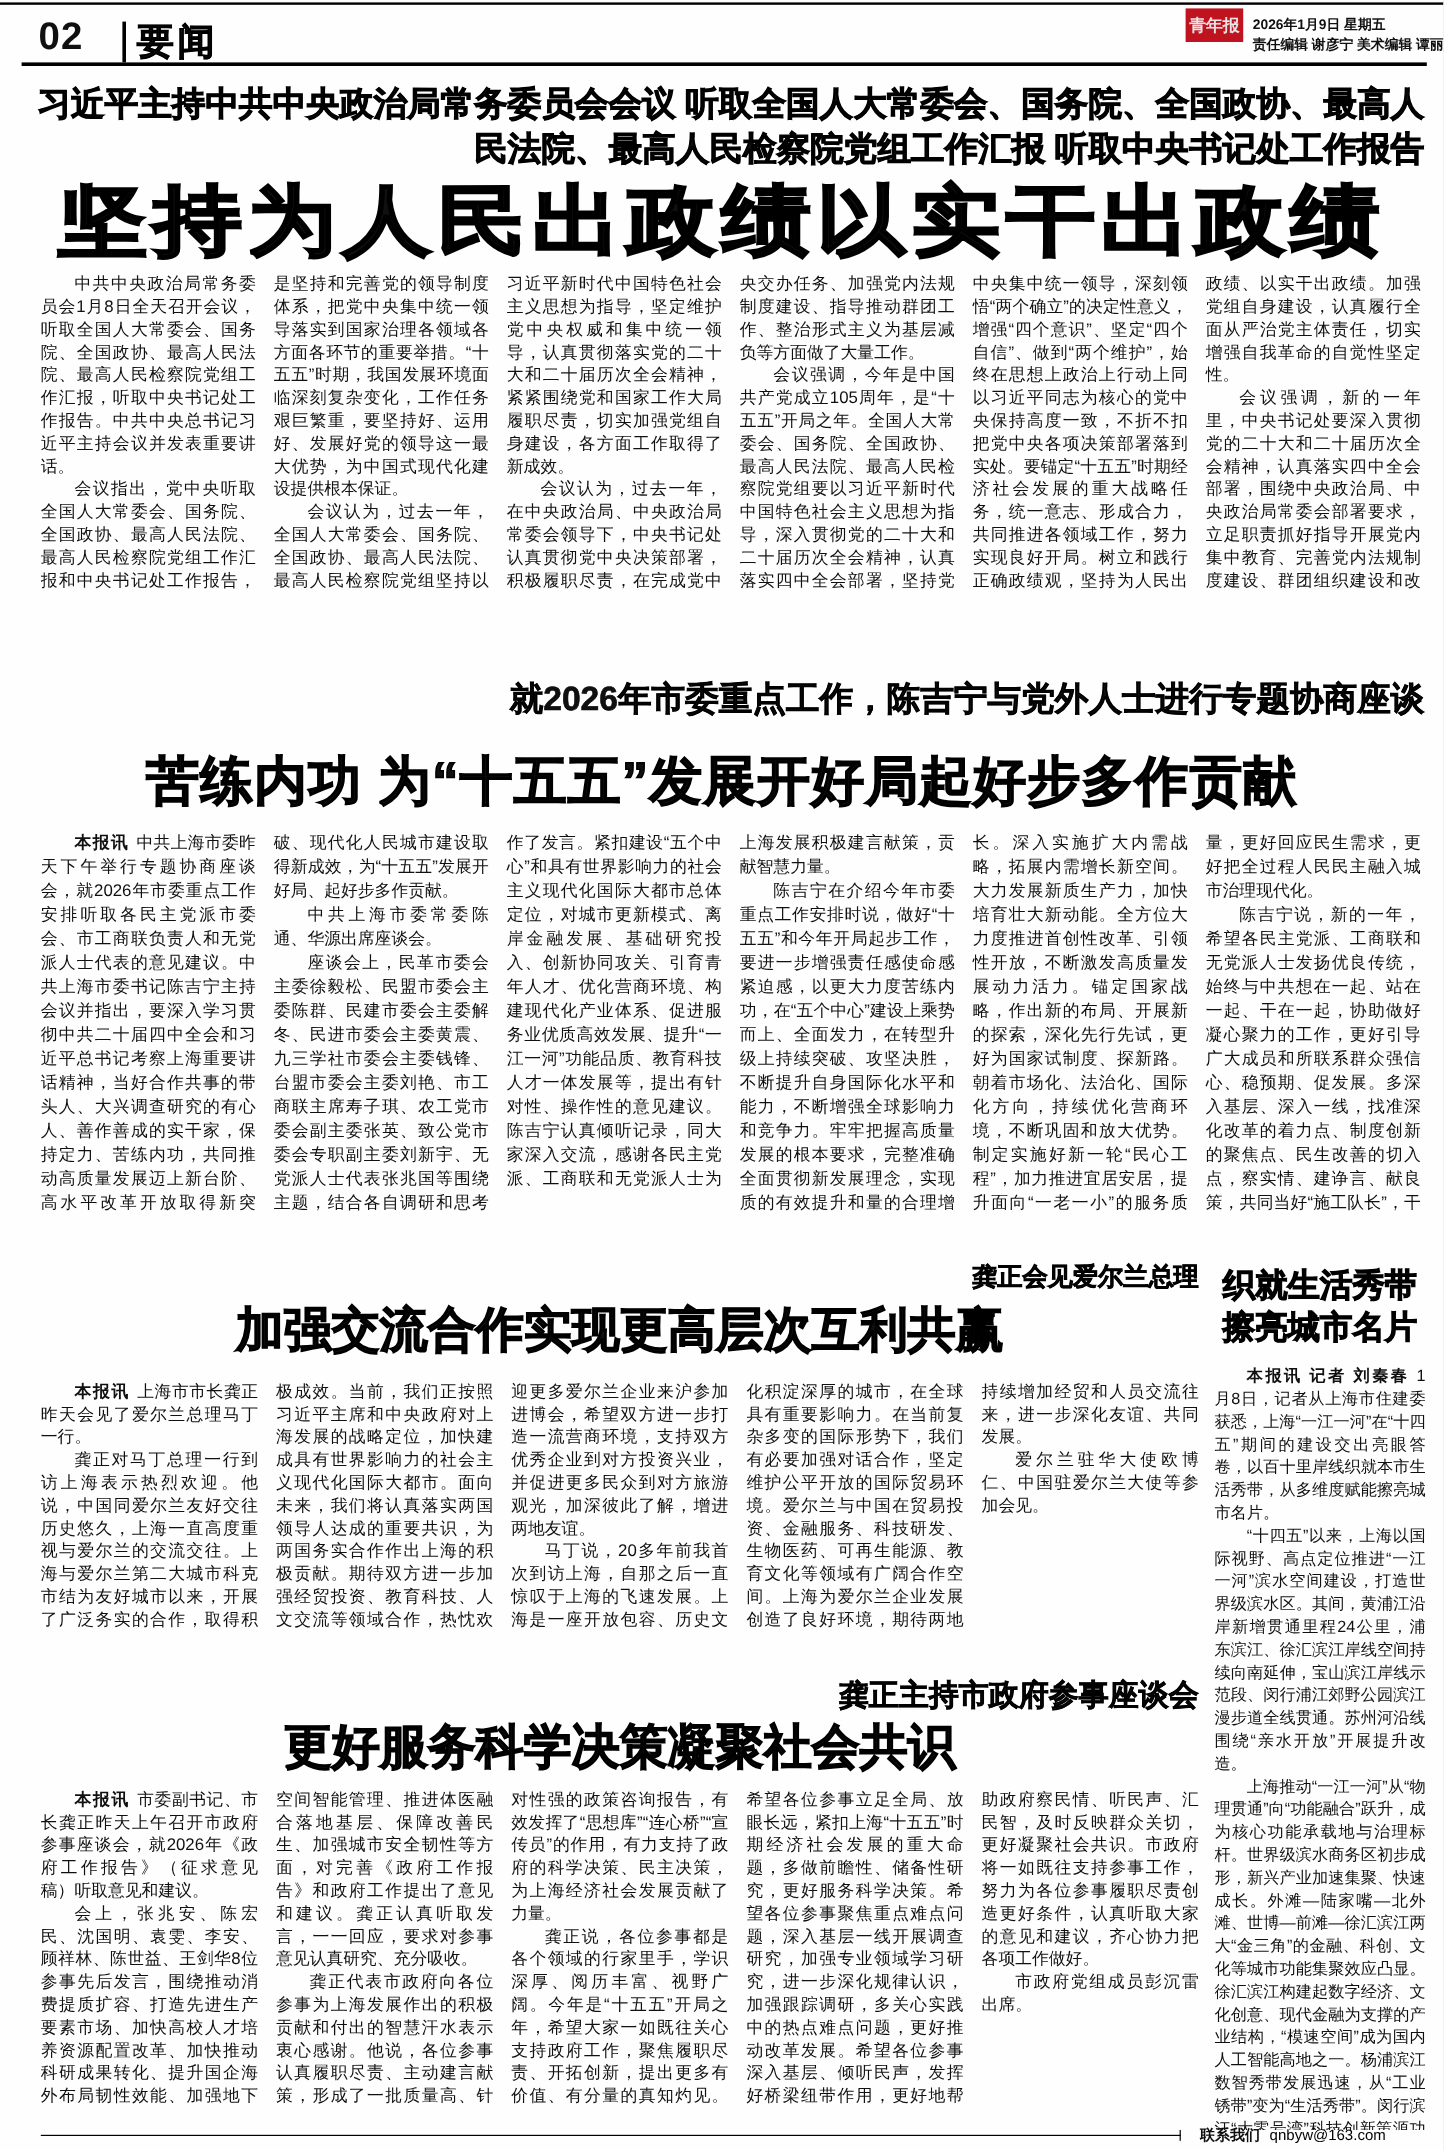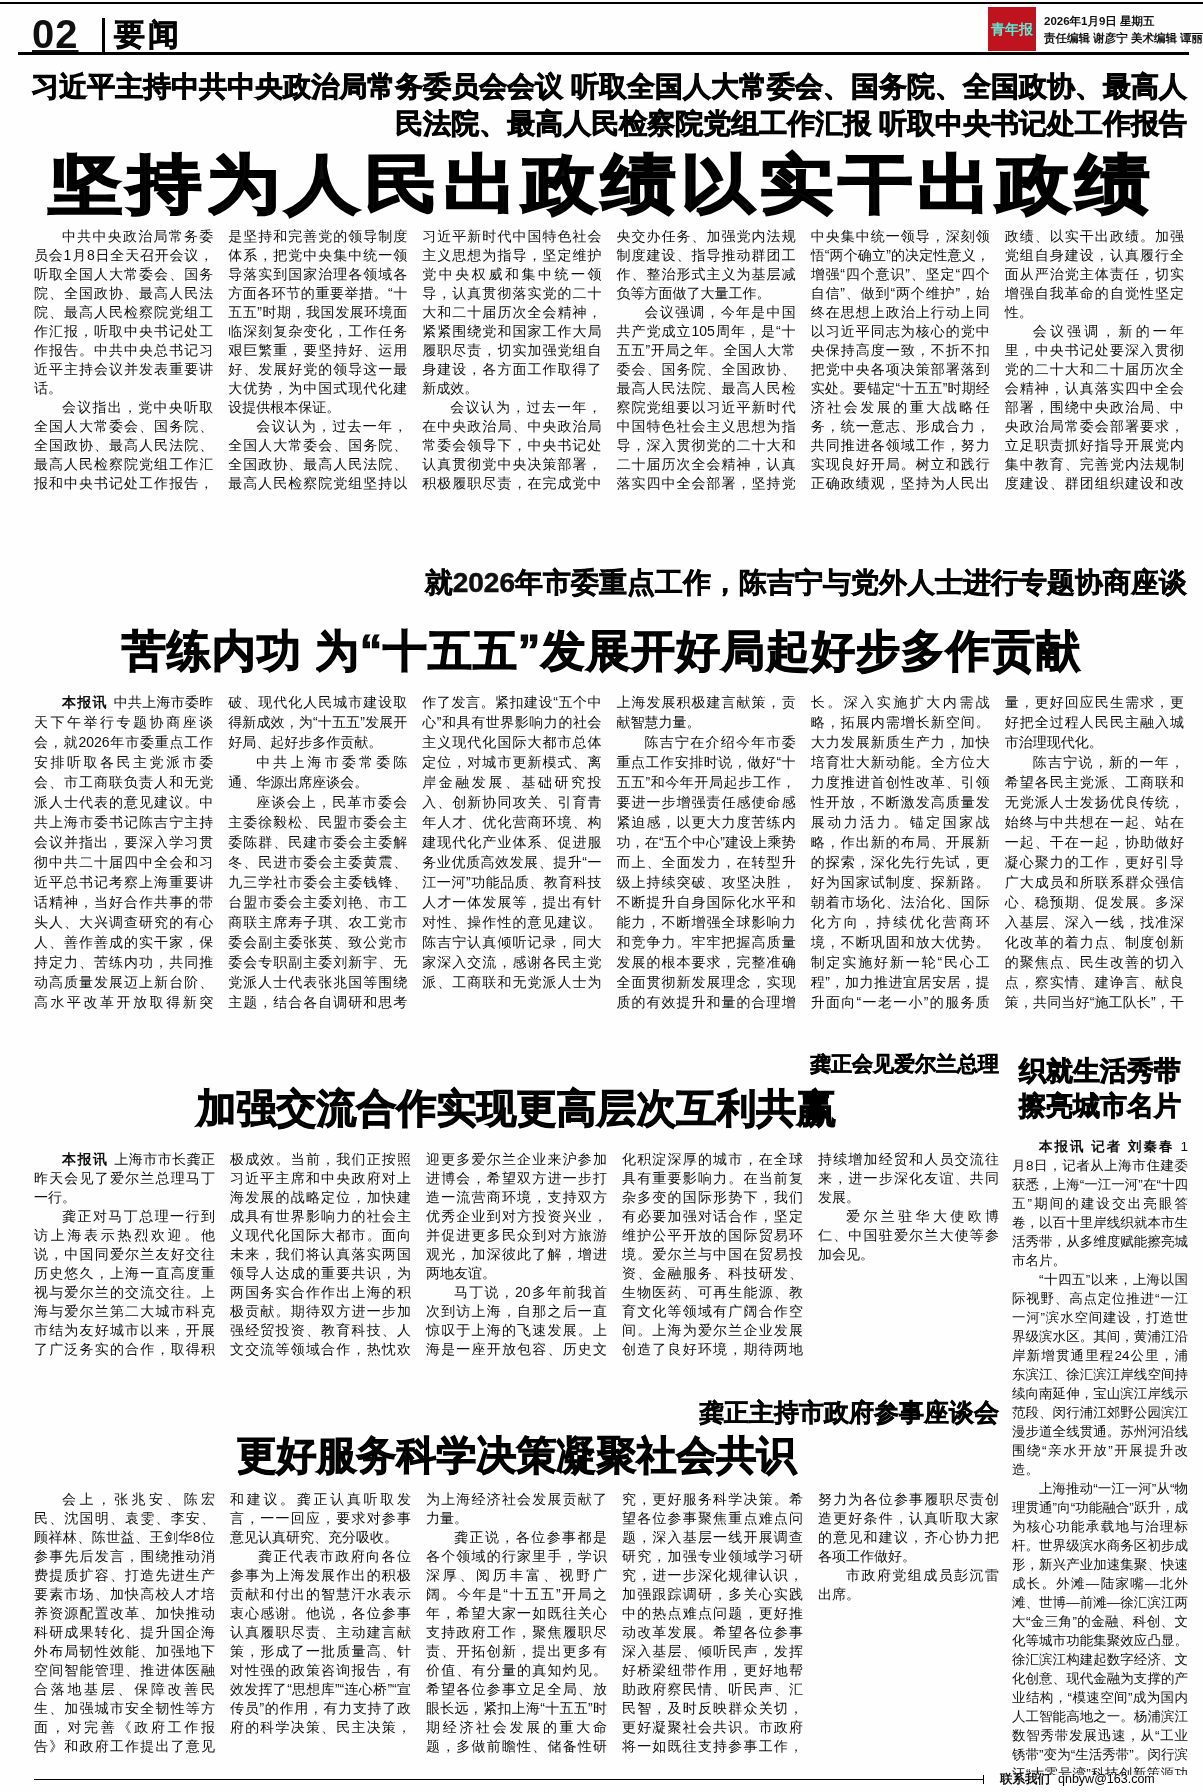--- a/index.html
+++ b/index.html
@@ -1,24 +1,24 @@
 <!DOCTYPE html>
 <html lang="zh"><head>
 <meta charset="utf-8">
 <style>
   html,body{margin:0;padding:0;background:#e8e8e8;}
   #page{position:relative;width:1203px;height:1792px;background:#fefefe;margin:0 auto;
         font-family:"Liberation Sans",sans-serif;color:#101010;overflow:hidden;}
   .abs{position:absolute;}
   
   .topline{left:0;right:0;top:2px;height:2px;background:#000;}
-  .pagenum{left:32px;top:12px;font-size:40px;font-weight:900;letter-spacing:1px;text-decoration:underline;}
+  .pagenum{left:32px;top:12px;font-size:32px;font-weight:900;letter-spacing:1px;}
   .vbar{left:102px;top:18px;width:3px;height:34px;background:#000;}
   .section-title{left:114px;top:14px;font-size:31px;font-weight:900;letter-spacing:3px;-webkit-text-stroke:.6px #000;}
-  .logo{left:988px;top:7px;width:48px;height:44px;background:#bf1420;color:#5eead4;
+  .logo{left:988px;top:7px;width:48px;height:28px;background:#bf1420;color:#e5e5e5;
         display:flex;align-items:center;justify-content:center;text-align:center;
         font-size:14px;font-weight:900;line-height:15px;}
   .dateblock{left:1044px;top:13px;font-size:11.5px;font-weight:700;line-height:17px;white-space:nowrap;}
   .headrule{left:18px;right:14px;top:52px;height:3px;background:#000;}
   
   .kicker{font-weight:700;text-align:right;-webkit-text-stroke:.5px #000;}
   .headline{font-weight:900;text-align:center;white-space:nowrap;}
   .body{text-align:justify;overflow:hidden;column-fill:auto;}
   .body p{margin:0;text-indent:2em;}
   .lead-label{letter-spacing:1px;margin-right:6px;}
@@ -96,20 +96,21 @@
   <div class="abs body a3-body">
     <p><b class="lead-label">本报讯</b><span>上海市市长龚正昨天会见了爱尔兰总理马丁一行。</span></p>
     <p>龚正对马丁总理一行到访上海表示热烈欢迎。他说，中国同爱尔兰友好交往历史悠久，上海一直高度重视与爱尔兰的交流交往。上海与爱尔兰第二大城市科克市结为友好城市以来，开展了广泛务实的合作，取得积极成效。当前，我们正按照习近平主席和中央政府对上海发展的战略定位，加快建成具有世界影响力的社会主义现代化国际大都市。面向未来，我们将认真落实两国领导人达成的重要共识，为两国务实合作作出上海的积极贡献。期待双方进一步加强经贸投资、教育科技、人文交流等领域合作，热忱欢迎更多爱尔兰企业来沪参加进博会，希望双方进一步打造一流营商环境，支持双方优秀企业到对方投资兴业，并促进更多民众到对方旅游观光，加深彼此了解，增进两地友谊。</p>
     <p>马丁说，20多年前我首次到访上海，自那之后一直惊叹于上海的飞速发展。上海是一座开放包容、历史文化积淀深厚的城市，在全球具有重要影响力。在当前复杂多变的国际形势下，我们有必要加强对话合作，坚定维护公平开放的国际贸易环境。爱尔兰与中国在贸易投资、金融服务、科技研发、生物医药、可再生能源、教育文化等领域有广阔合作空间。上海为爱尔兰企业发展创造了良好环境，期待两地持续增加经贸和人员交流往来，进一步深化友谊、共同发展。</p>
     <p>爱尔兰驻华大使欧博仁、中国驻爱尔兰大使等参加会见。</p>
   </div>
 
   <div class="abs headline a4-headline">更好服务科学决策凝聚社会共识</div>
   <div class="abs kicker a4-kicker">龚正主持市政府参事座谈会</div>
   <div class="abs body a4-body">
+    <p><b class="lead-label">本报讯</b><span>市委副书记、市长龚正昨天上午召开市政府参事座谈会，就2026年《政府工作报告》（征求意见稿）听取意见和建议。</span></p>
     <p>会上，张兆安、陈宏民、沈国明、袁雯、李安、顾祥林、陈世益、王剑华8位参事先后发言，围绕推动消费提质扩容、打造先进生产要素市场、加快高校人才培养资源配置改革、加快推动科研成果转化、提升国企海外布局韧性效能、加强地下空间智能管理、推进体医融合落地基层、保障改善民生、加强城市安全韧性等方面，对完善《政府工作报告》和政府工作提出了意见和建议。龚正认真听取发言，一一回应，要求对参事意见认真研究、充分吸收。</p>
     <p>龚正代表市政府向各位参事为上海发展作出的积极贡献和付出的智慧汗水表示衷心感谢。他说，各位参事认真履职尽责、主动建言献策，形成了一批质量高、针对性强的政策咨询报告，有效发挥了“思想库”“连心桥”“宣传员”的作用，有力支持了政府的科学决策、民主决策，为上海经济社会发展贡献了力量。</p>
     <p>龚正说，各位参事都是各个领域的行家里手，学识深厚、阅历丰富、视野广阔。今年是“十五五”开局之年，希望大家一如既往关心支持政府工作，聚焦履职尽责、开拓创新，提出更多有价值、有分量的真知灼见。希望各位参事立足全局、放眼长远，紧扣上海“十五五”时期经济社会发展的重大命题，多做前瞻性、储备性研究，更好服务科学决策。希望各位参事聚焦重点难点问题，深入基层一线开展调查研究，加强专业领域学习研究，进一步深化规律认识，加强跟踪调研，多关心实践中的热点难点问题，更好推动改革发展。希望各位参事深入基层、倾听民声，发挥好桥梁纽带作用，更好地帮助政府察民情、听民声、汇民智，及时反映群众关切，更好凝聚社会共识。市政府将一如既往支持参事工作，努力为各位参事履职尽责创造更好条件，认真听取大家的意见和建议，齐心协力把各项工作做好。</p>
     <p>市政府党组成员彭沉雷出席。</p>
   </div>
 
   <div class="abs rail">
     <p class="rail-title">织就生活秀带 擦亮城市名片</p>
     <div class="rail-body">
       <p><b class="lead-label">本报讯 记者 刘秦春</b><span>1月8日，记者从上海市住建委获悉，上海“一江一河”在“十四五”期间的建设交出亮眼答卷，以百十里岸线织就本市生活秀带，从多维度赋能擦亮城市名片。</span></p>

